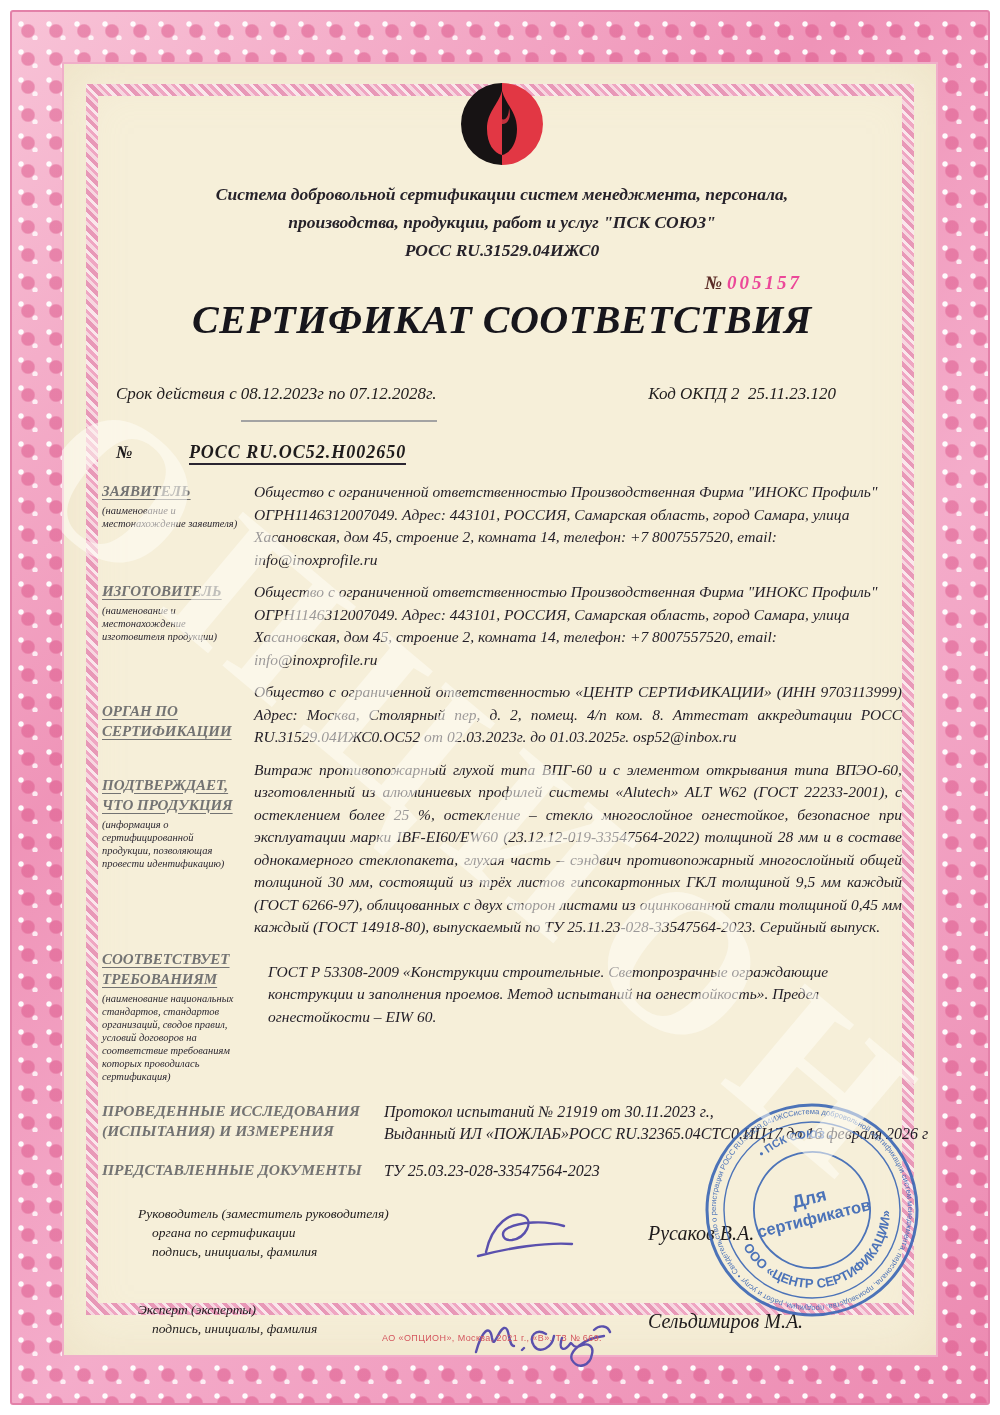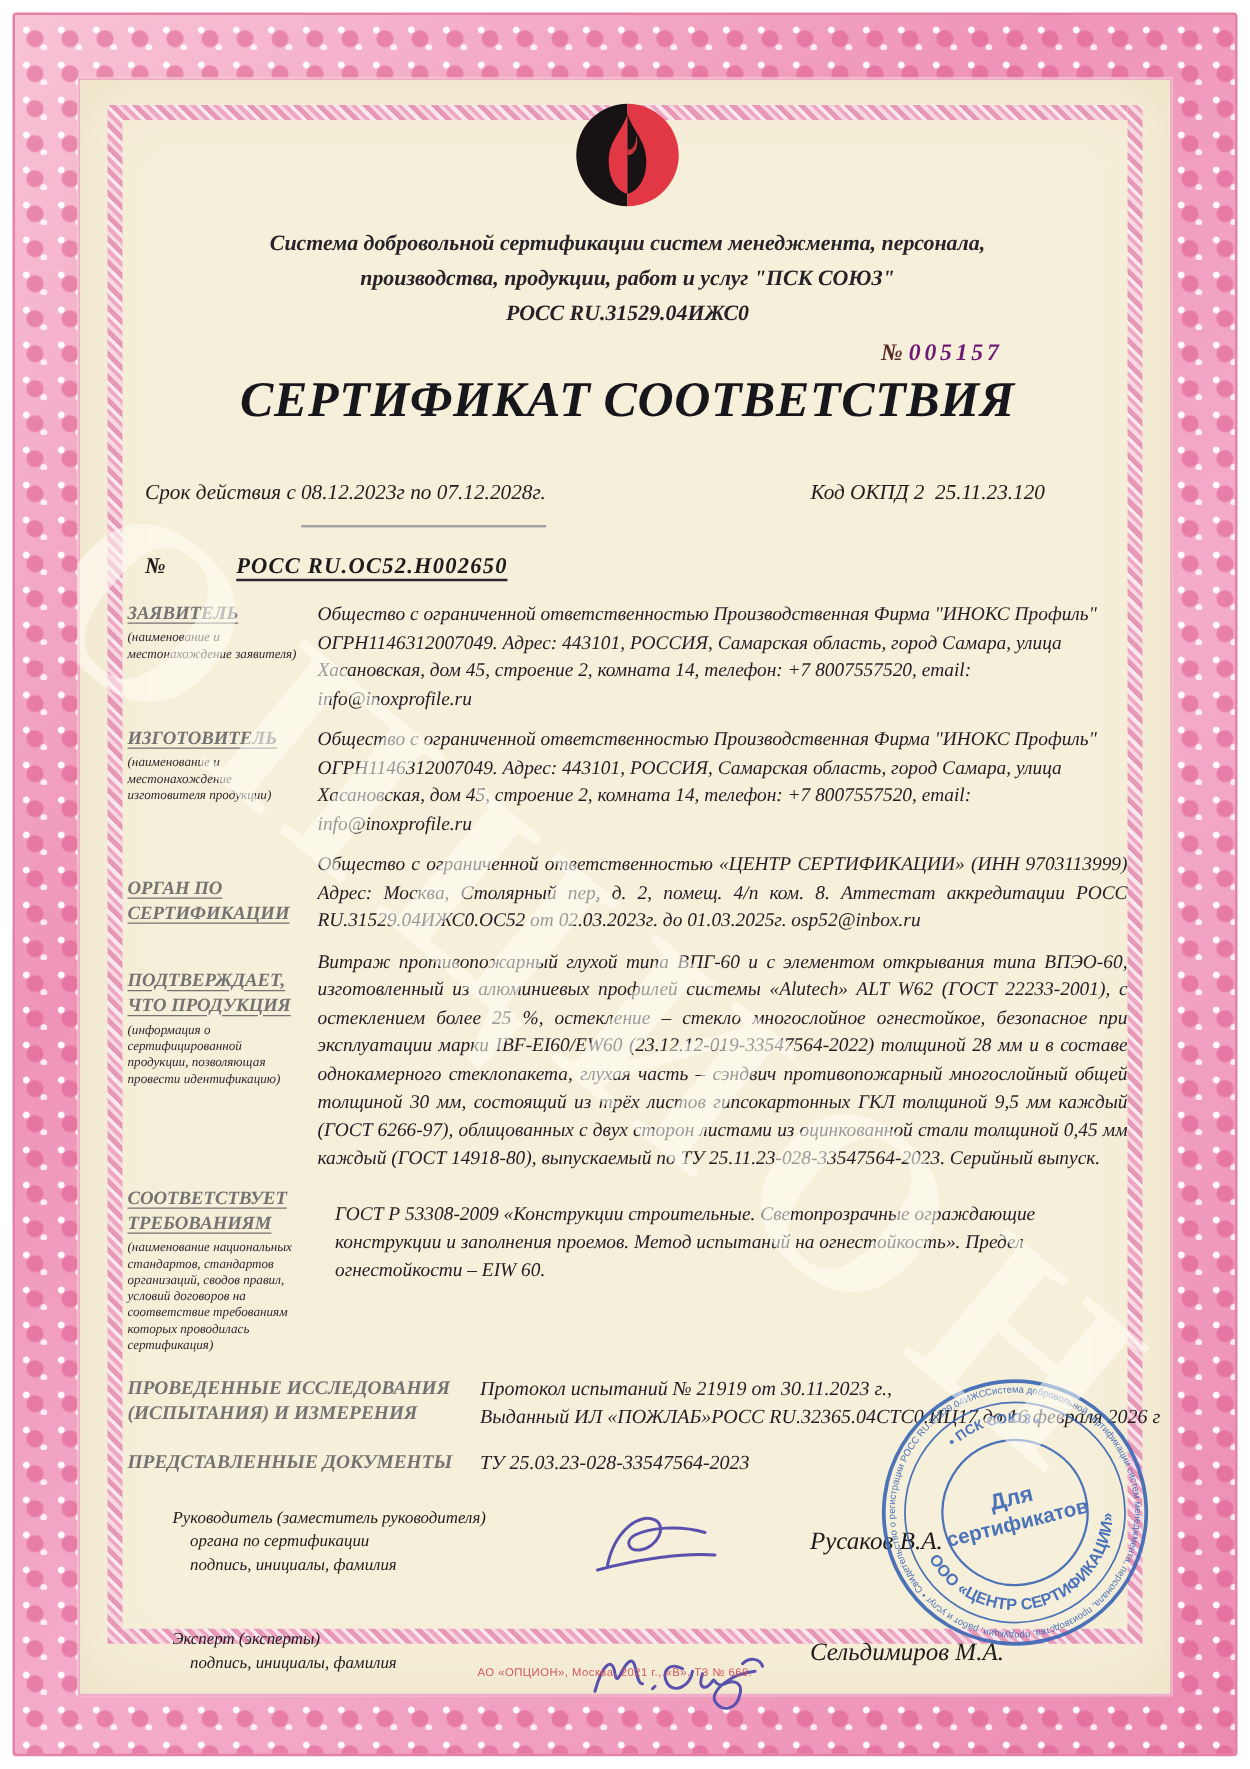--- a/index.html
+++ b/index.html
@@ -34,21 +34,21 @@
     position:absolute; top:290px; left:70px; transform:rotate(40deg); transform-origin:0 0;
     font-size:200px; font-weight:bold; letter-spacing:28px; white-space:nowrap;
     color:rgba(255,253,246,.55);
   }
   
   .content { position:absolute; left:102px; top:80px; width:800px; z-index:3;font-style:italic; }
   .logo-wrap { text-align:center; height:88px; margin-bottom:12px; }
   .hline { text-align:center; font-weight:bold; font-size:17.5px; line-height:28px; color:#26222a; }
   .certno-row { text-align:right; padding-right:100px; margin-top:8px; font-size:19px; }
   .certno-prefix { color:#5a2b26; font-weight:bold; }
-  .certno-value { color:#701a75; letter-spacing:3px; font-weight:bold; }
+  .certno-value { color:#ec4899; letter-spacing:3px; font-weight:bold; }
   .doc-title { text-align:center; font-size:40px; font-weight:bold; letter-spacing:.5px; color:#17161c; margin-top:2px; line-height:48px; }
 
   .meta1 { display:flex; margin-top:40px; font-size:17px; padding-left:14px; }
   .u-dates { border-bottom:2px solid #a3a3a3; padding-bottom:16px; margin-left:4px; }
   .okpd { margin-left:auto; padding-right:66px; white-space:pre; }
   .meta2 { margin-top:20px; font-size:18px; font-weight:bold; padding-left:14px; }
   .regno { margin-left:52px; border-bottom:2.5px solid #2a2531; letter-spacing:1px; padding-bottom:1px; }
 
   .sections { margin-top:18px; }
   .section { display:flex; margin-bottom:10px; }

